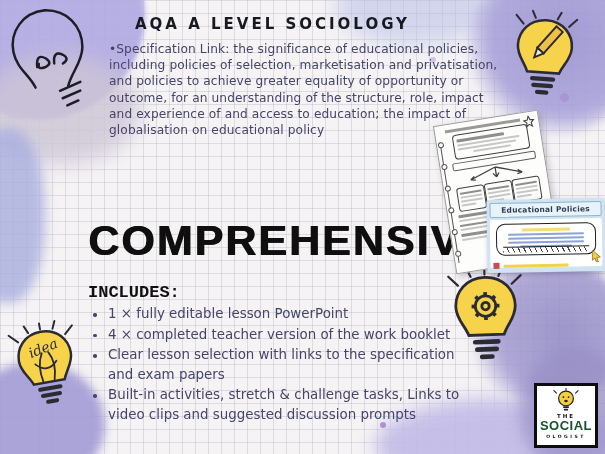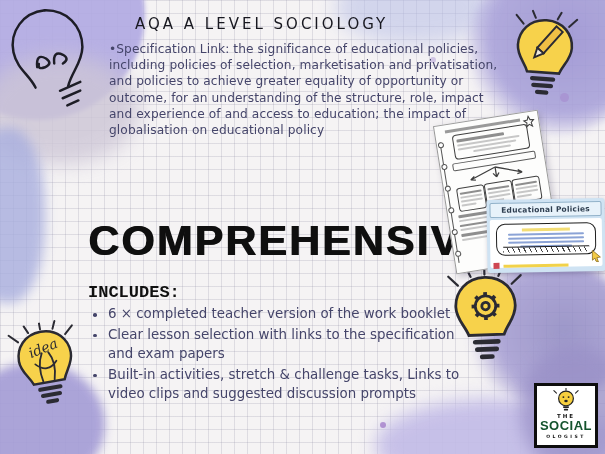--- a/index.html
+++ b/index.html
@@ -17,21 +17,21 @@
   .b-rm{left:465px;top:258px;width:165px;height:145px;background:radial-gradient(circle at 60% 50%, #8e88c2 0%, #a49cd2 55%, rgba(190,185,225,0) 78%);filter:blur(5px);opacity:.85;}
   .b-bl{left:-35px;top:362px;width:140px;height:125px;background:#a49cd6;filter:blur(5px);opacity:.9;}
   .b-bc{left:375px;top:398px;width:250px;height:95px;background:#c2bbe7;filter:blur(9px);opacity:.9;}
   .b-br{left:520px;top:345px;width:110px;height:130px;background:#988fc6;filter:blur(8px);opacity:.75;}
   .dot{position:absolute;border-radius:50%;background:#a78fd0;opacity:.7;}
   .d1{left:560px;top:93px;width:9px;height:9px;}
   .d2{left:538px;top:58px;width:5px;height:5px;}
   .d3{left:430px;top:57px;width:6px;height:6px;opacity:.45;}
   .d4{left:380px;top:422px;width:6px;height:6px;background:#9a6fc4;}
 
-  .hdr{position:absolute;left:135px;top:15px;font-size:15px;font-weight:400;letter-spacing:3px;color:#181820;}
+  .hdr{position:absolute;left:135px;top:15px;font-size:15px;font-weight:700;letter-spacing:3px;color:#181820;}
   .spec{position:absolute;left:109px;top:41px;width:400px;font-size:12.2px;line-height:1.33;color:#45456a;letter-spacing:.1px;}
   .title{position:absolute;left:88px;font-family:"Liberation Sans",sans-serif;font-weight:900;font-size:43px;letter-spacing:2px;color:#0f0f0f;text-shadow:1px 0 0 #0f0f0f;}
   .t1{top:149px;}
   .t2{top:216px;}
   .inc-label{position:absolute;left:88px;top:283px;font-family:Liberation Mono, monospace;font-weight:900;font-size:17px;color:#101010;}
   .inc-list{position:absolute;left:88px;top:304px;width:395px;margin:0;padding:0;list-style:none;}
   .inc-list li{position:relative;padding-left:20px;font-size:13.4px;line-height:1.46;color:#45456a;margin-bottom:1px;}
   .inc-list li::before{content:"";position:absolute;left:5px;top:9px;width:3.5px;height:3.5px;border-radius:50%;background:#45456a;}
 
   svg{display:block;}
@@ -165,21 +165,22 @@
   </svg>
 
   <div class="hdr">AQA A LEVEL SOCIOLOGY</div>
 
   <div class="spec">•Specification Link: the significance of educational policies, including policies of selection, marketisation and privatisation, and policies to achieve greater equality of opportunity or outcome, for an understanding of the structure, role, impact and experience of and access to education; the impact of globalisation on educational policy</div>
 
   <div class="title t2">COMPREHENSIVE</div>
 
   <div class="inc-label">INCLUDES:</div>
   <ul class="inc-list">
-    <li>6 × completed teacher version of the work booklet</li>
+    <li>1 × fully editable lesson PowerPoint</li>
+    <li>4 × completed teacher version of the work booklet</li>
     <li>Clear lesson selection with links to the specification and exam papers</li>
     <li>Built-in activities, stretch &amp; challenge tasks, Links to video clips and suggested discussion prompts</li>
   </ul>
 
   <div class="worksheet">
     <svg class="ws-star" width="13" height="13" viewBox="0 0 24 24" fill="none" stroke="#444" stroke-width="2">
       <path d="M12 2l2.6 6.6L21 9.4l-5 4.6 1.4 7L12 17l-5.4 4 1.4-7-5-4.6 6.4-.8z"></path>
     </svg>
     <div class="ws-timeline">
       <i style="top:0"></i>

